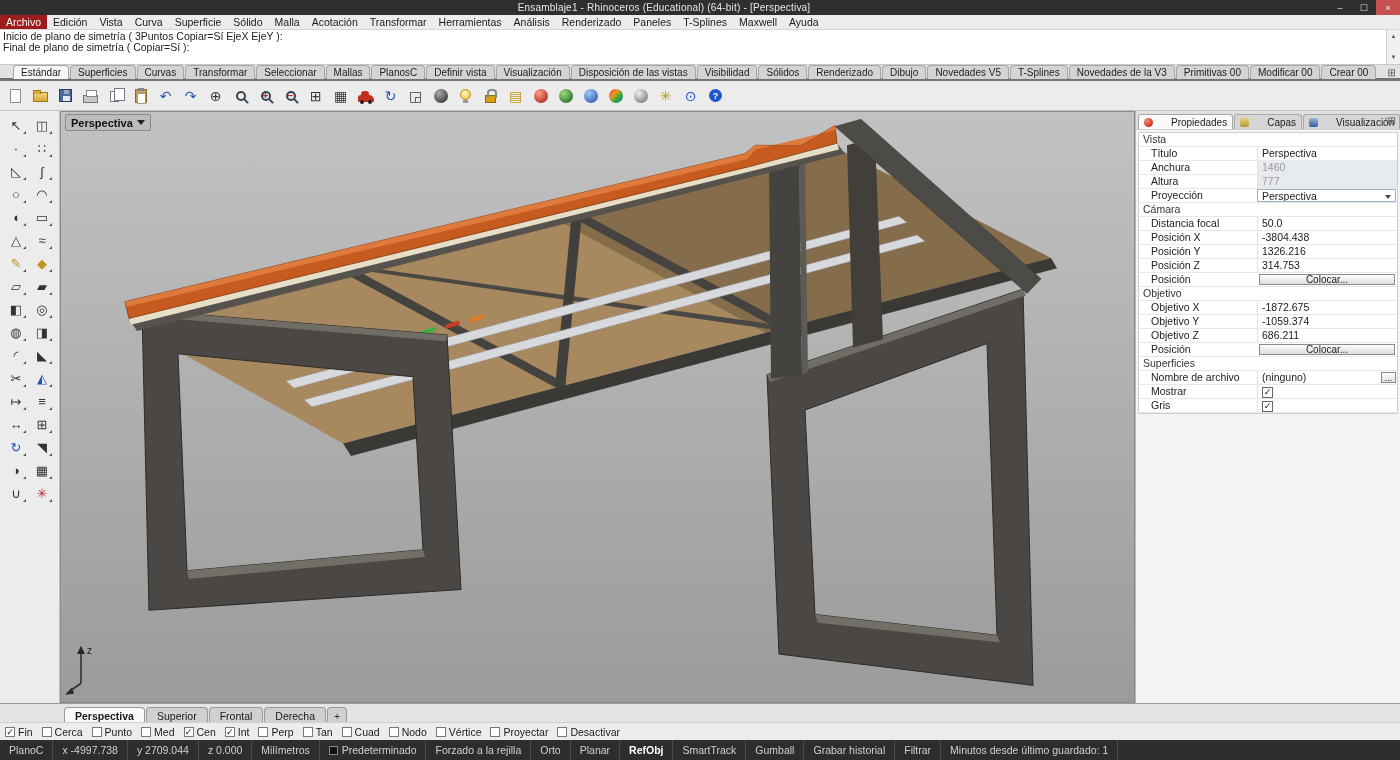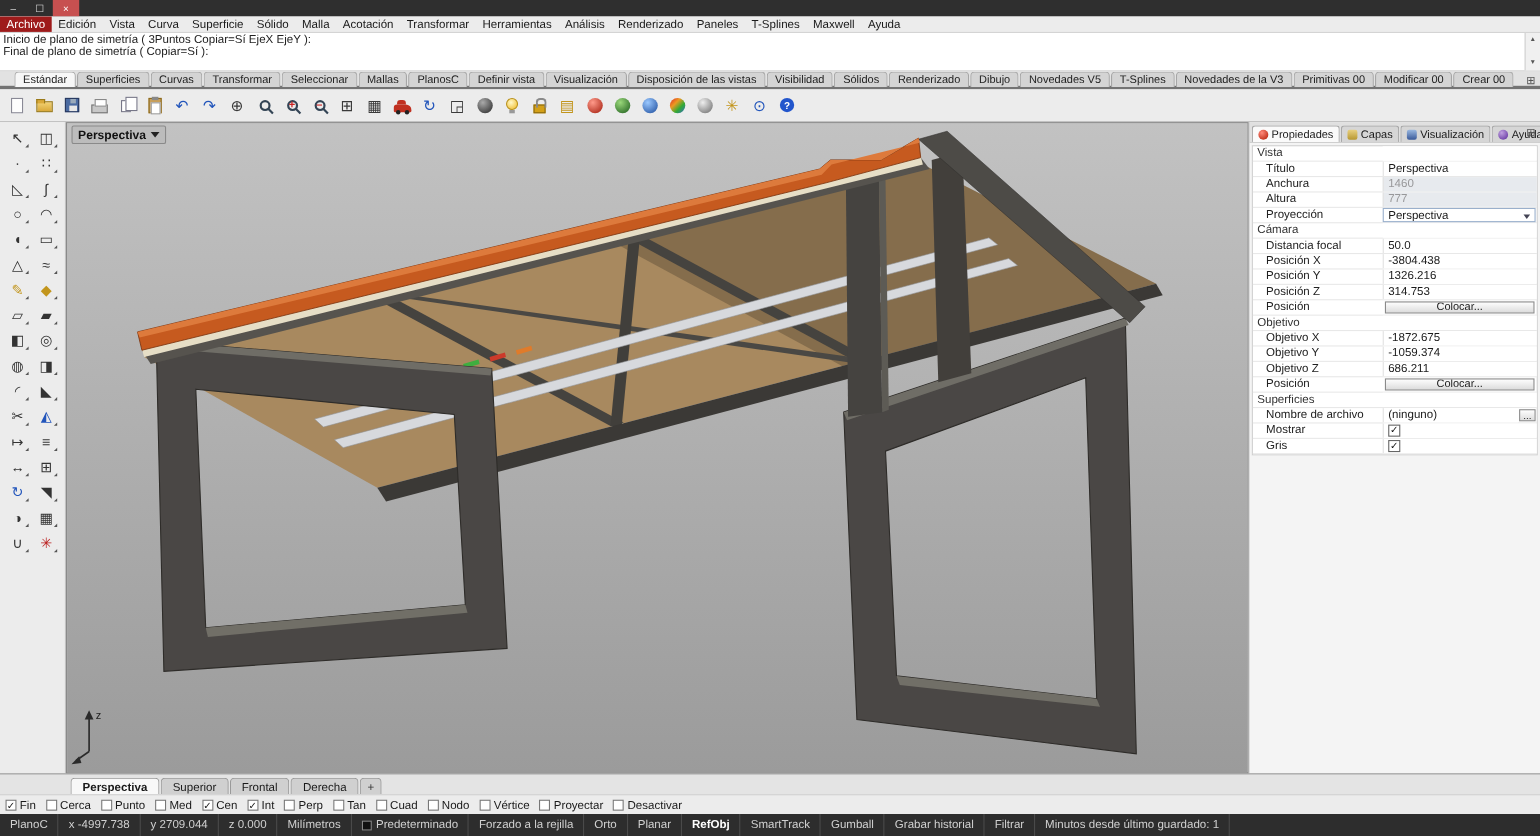--- a/index.html
+++ b/index.html
@@ -80,21 +80,21 @@
   .side-tool.gold .glyph{color:#c2951c;} .side-tool.blue .glyph{color:#2255bb;} .side-tool.red .glyph{color:#bb2222;}
 
   .viewport{flex:1;position:relative;border:1px solid #8a8a8a;background:linear-gradient(var(--vp-top,#c2c2c2),var(--vp-bottom,#9b9b9b));min-width:0;}
   .viewport svg{position:absolute;inset:0;width:100%;height:100%;}
   .vp-label{position:absolute;top:2px;left:4px;display:flex;align-items:center;gap:4px;font-size:11px;font-weight:bold;color:#111;padding:1px 5px;background:rgba(185,185,185,.75);border:1px solid #8a8a8a;border-radius:2px;}
   .vp-caret{width:0;height:0;border:4px solid transparent;border-top:5px solid #222;margin-top:4px;}
 
   
   .panel{width:265px;background:#f0f0f0;border-left:1px solid #b8b8b8;display:flex;flex-direction:column;flex:0 0 auto;}
   .panel-tabs{height:19px;display:flex;align-items:flex-end;background:#e0e0e0;padding:2px 2px 0;gap:1px;border-bottom:1px solid #cfcfcf;position:relative;flex:0 0 auto;}
-  .ptab{display:flex;align-items:center;gap:3px;padding:1px 5px;font-size:10px;background:#d6d6d6;border:1px solid #a8a8a8;border-bottom:none;border-radius:3px 3px 0 0;height:15px;white-space:nowrap;}
+  .ptab{display:flex;align-items:center;gap:18px;padding:1px 5px;font-size:10px;background:#d6d6d6;border:1px solid #a8a8a8;border-bottom:none;border-radius:3px 3px 0 0;height:15px;white-space:nowrap;}
   .ptab.active{background:#fafafa;}
   .ptab-ico{width:9px;height:9px;border-radius:50%;display:inline-block;}
   .ico-prop{background:radial-gradient(circle at 35% 30%,#ff8a7a,#b01800);}
   .ico-layers{background:linear-gradient(#e8d080,#b89830);border-radius:2px;}
   .ico-display{background:linear-gradient(#9ab8e0,#3a5a9a);border-radius:2px;}
   .ico-help{background:radial-gradient(circle at 35% 30%,#c0a0e0,#5a2a9a);}
   .panel-corner{position:absolute;right:4px;top:4px;font-size:10px;color:#555;}
   .panel-body{flex:1;background:#f4f4f4;padding:2px;overflow:hidden;}
   .prows{background:#fff;border:1px solid #cfcfcf;}
   .prow{display:flex;height:14px;line-height:13px;border-bottom:1px solid #e8e8e8;font-size:10.5px;}
@@ -130,20 +130,21 @@
   .seg.active b{color:#fff;font-weight:bold;}
   .seg .chip{display:none;width:9px;height:9px;background:#111;border:1px solid #888;margin-right:4px;}
   .seg.chip .chip{display:inline-block;}
 </style>
 </head>
 <body>
 
 <div class="app">
 
   <div class="titlebar">
+    <div class="title-center">Ensamblaje1 - Rhinoceros (Educational) (64-bit) - [Perspectiva]</div>
     <div class="win-btns">
       <span class="win-btn">–</span>
       <span class="win-btn">☐</span>
       <span class="win-btn close">×</span>
     </div>
   </div>
 
   <div class="menubar">
 
   <span class="menu-item highlight">Archivo</span>

